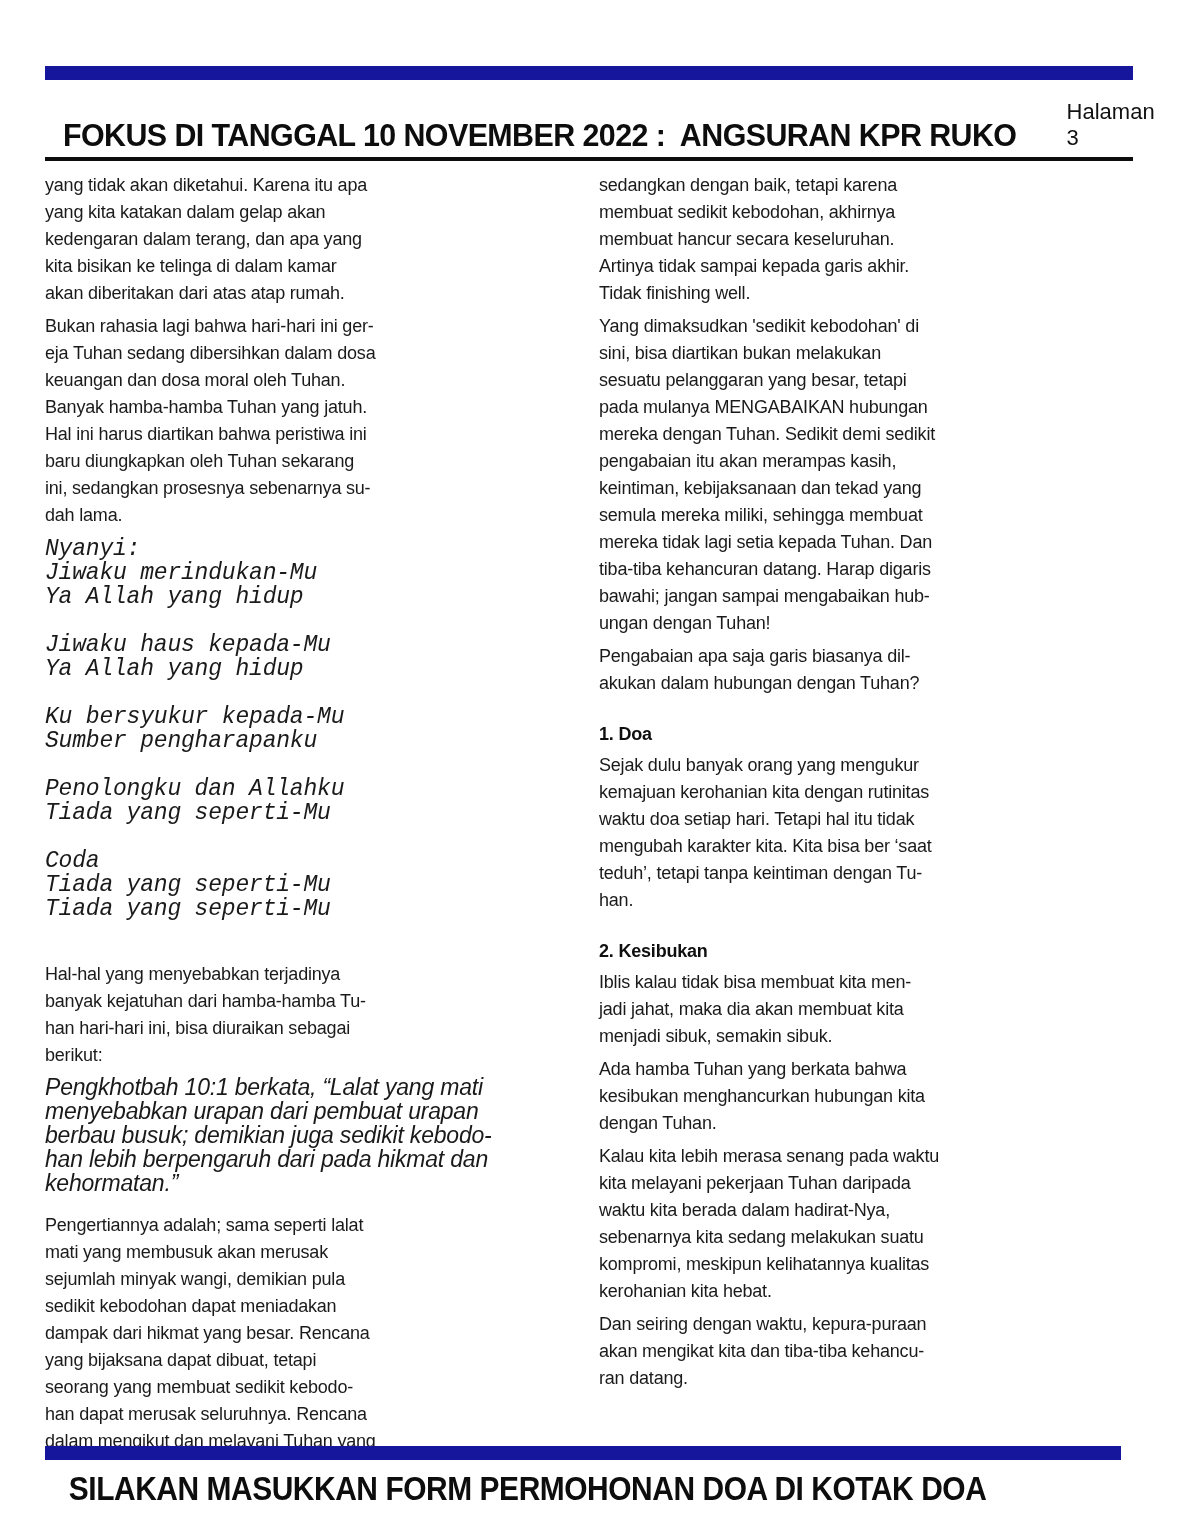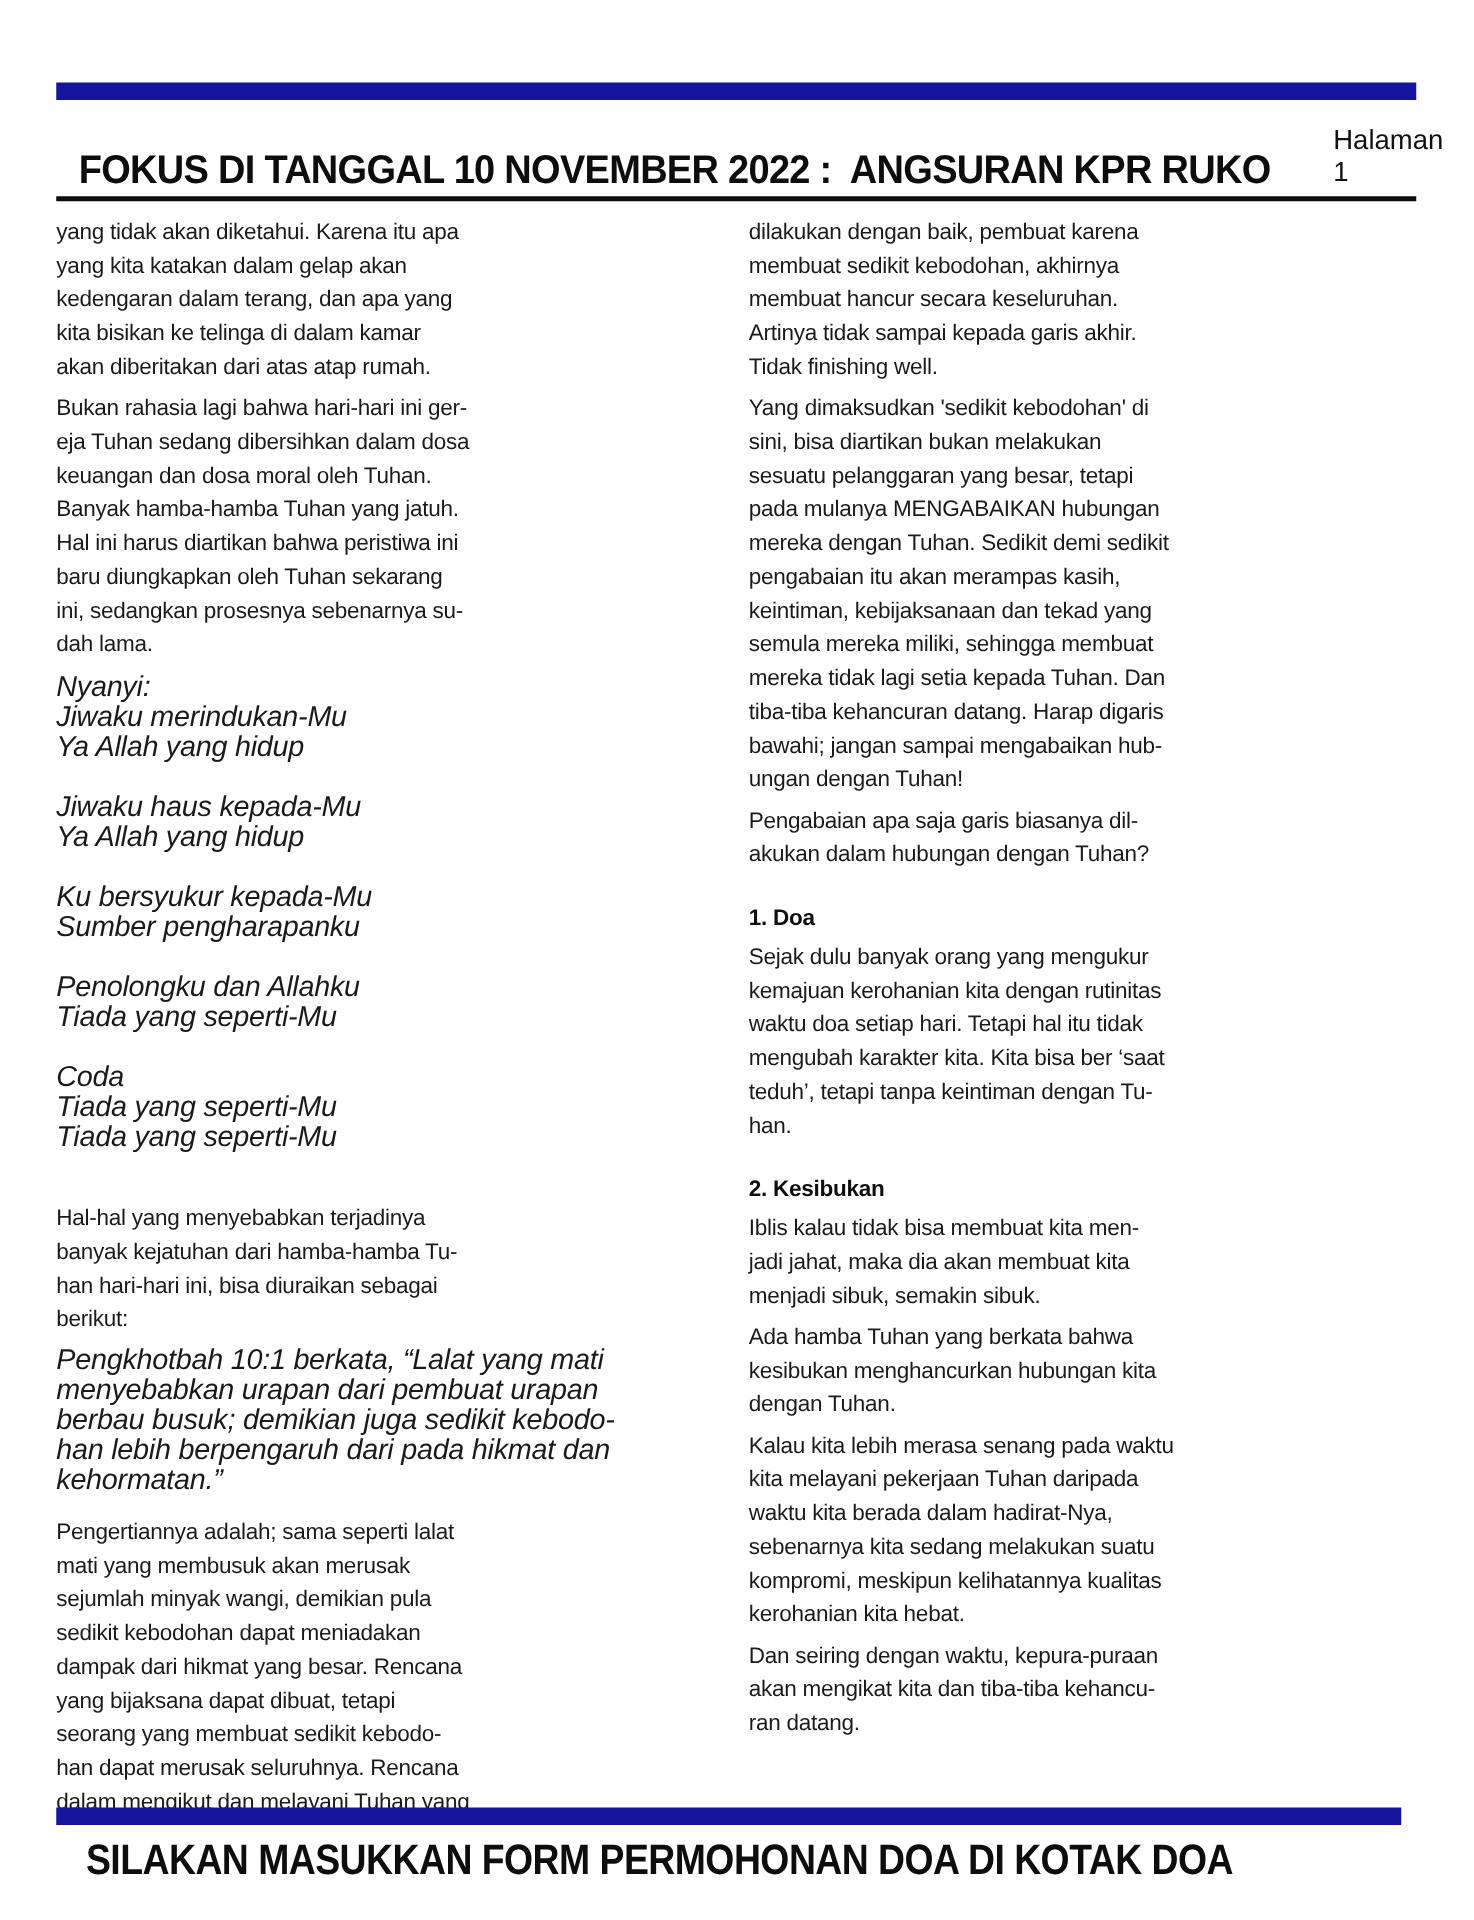--- a/index.html
+++ b/index.html
@@ -27,41 +27,41 @@
     display: grid; grid-template-columns: 1fr 1fr; column-gap: 20px;
     padding-top: 11px;
   }
   .block {
     margin: 0 0 6px 0;
     font-size: 18px; line-height: 27px; letter-spacing: -0.2px;
     white-space: pre-line;
     color: #1a1a1a;
   }
   .italic { font-style: italic; font-size: 23px; line-height: 24px; }
-  .song { margin-top: 8px; margin-bottom: 40px; }
+  .song { margin-top: 8px; margin-bottom: 40px; font-family: Liberation Mono, monospace; }
   .quote { margin-bottom: 17px; }
   .heading { font-weight: 700; margin-top: 24px; margin-bottom: 4px; color: #0f0f0f; }
   .footer { position: absolute; left: 45px; right: 58px; top: 1446px; }
   .footer-text {
     margin-top: 9px; padding-left: 27px;
     font-size: 34px; font-weight: 700; letter-spacing: -0.5px;
     white-space: pre; transform: scaleX(.88); transform-origin: left top;
     color: #0d0d0d;
   }
 </style>
 </head>
 <body>
 
 <div class="page">
 
   <div class="accent-bar"></div>
 
   <div class="header-row">
     <div class="title">FOKUS DI TANGGAL 10 NOVEMBER 2022 :  ANGSURAN KPR RUKO</div>
-    <div class="page-num">Halaman 1</div>
+    <div class="page-num">Halaman 3</div>
   </div>
 
   <div class="header-rule"></div>
 
   <div class="columns">
 
     <div class="col">
       <p class="block">yang tidak akan diketahui. Karena itu apa
 yang kita katakan dalam gelap akan
 kedengaran dalam terang, dan apa yang
@@ -105,21 +105,21 @@
 sejumlah minyak wangi, demikian pula
 sedikit kebodohan dapat meniadakan
 dampak dari hikmat yang besar. Rencana
 yang bijaksana dapat dibuat, tetapi
 seorang yang membuat sedikit kebodo-
 han dapat merusak seluruhnya. Rencana
 dalam mengikut dan melayani Tuhan yang</p>
     </div>
 
     <div class="col">
-      <p class="block">dilakukan dengan baik, pembuat karena
+      <p class="block">sedangkan dengan baik, tetapi karena
 membuat sedikit kebodohan, akhirnya
 membuat hancur secara keseluruhan.
 Artinya tidak sampai kepada garis akhir.
 Tidak finishing well.</p>
       <p class="block">Yang dimaksudkan 'sedikit kebodohan' di
 sini, bisa diartikan bukan melakukan
 sesuatu pelanggaran yang besar, tetapi
 pada mulanya MENGABAIKAN hubungan
 mereka dengan Tuhan. Sedikit demi sedikit
 pengabaian itu akan merampas kasih,

